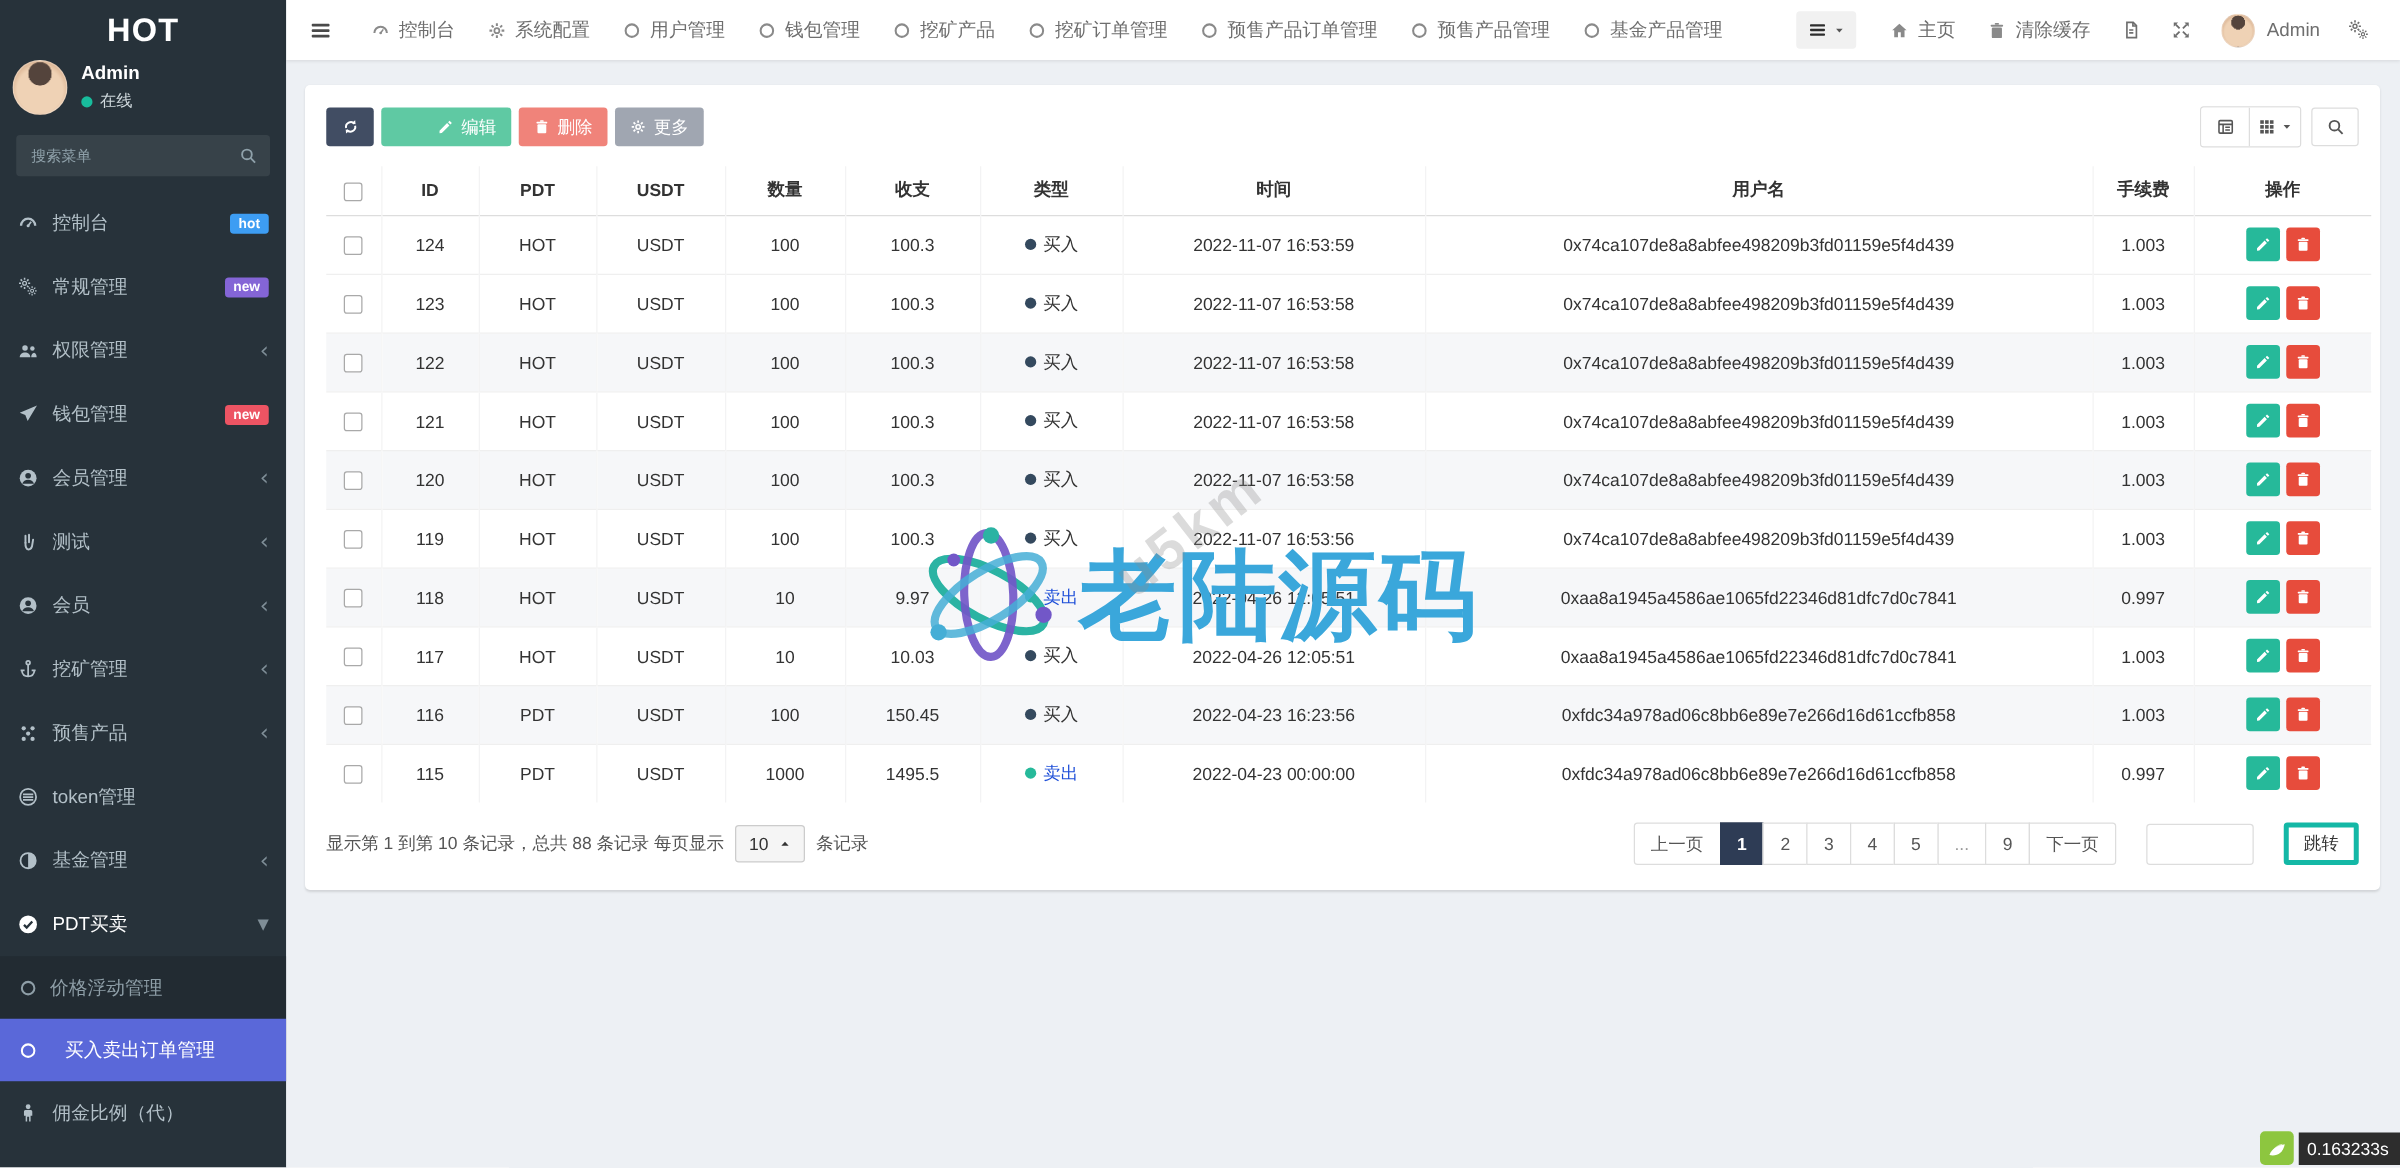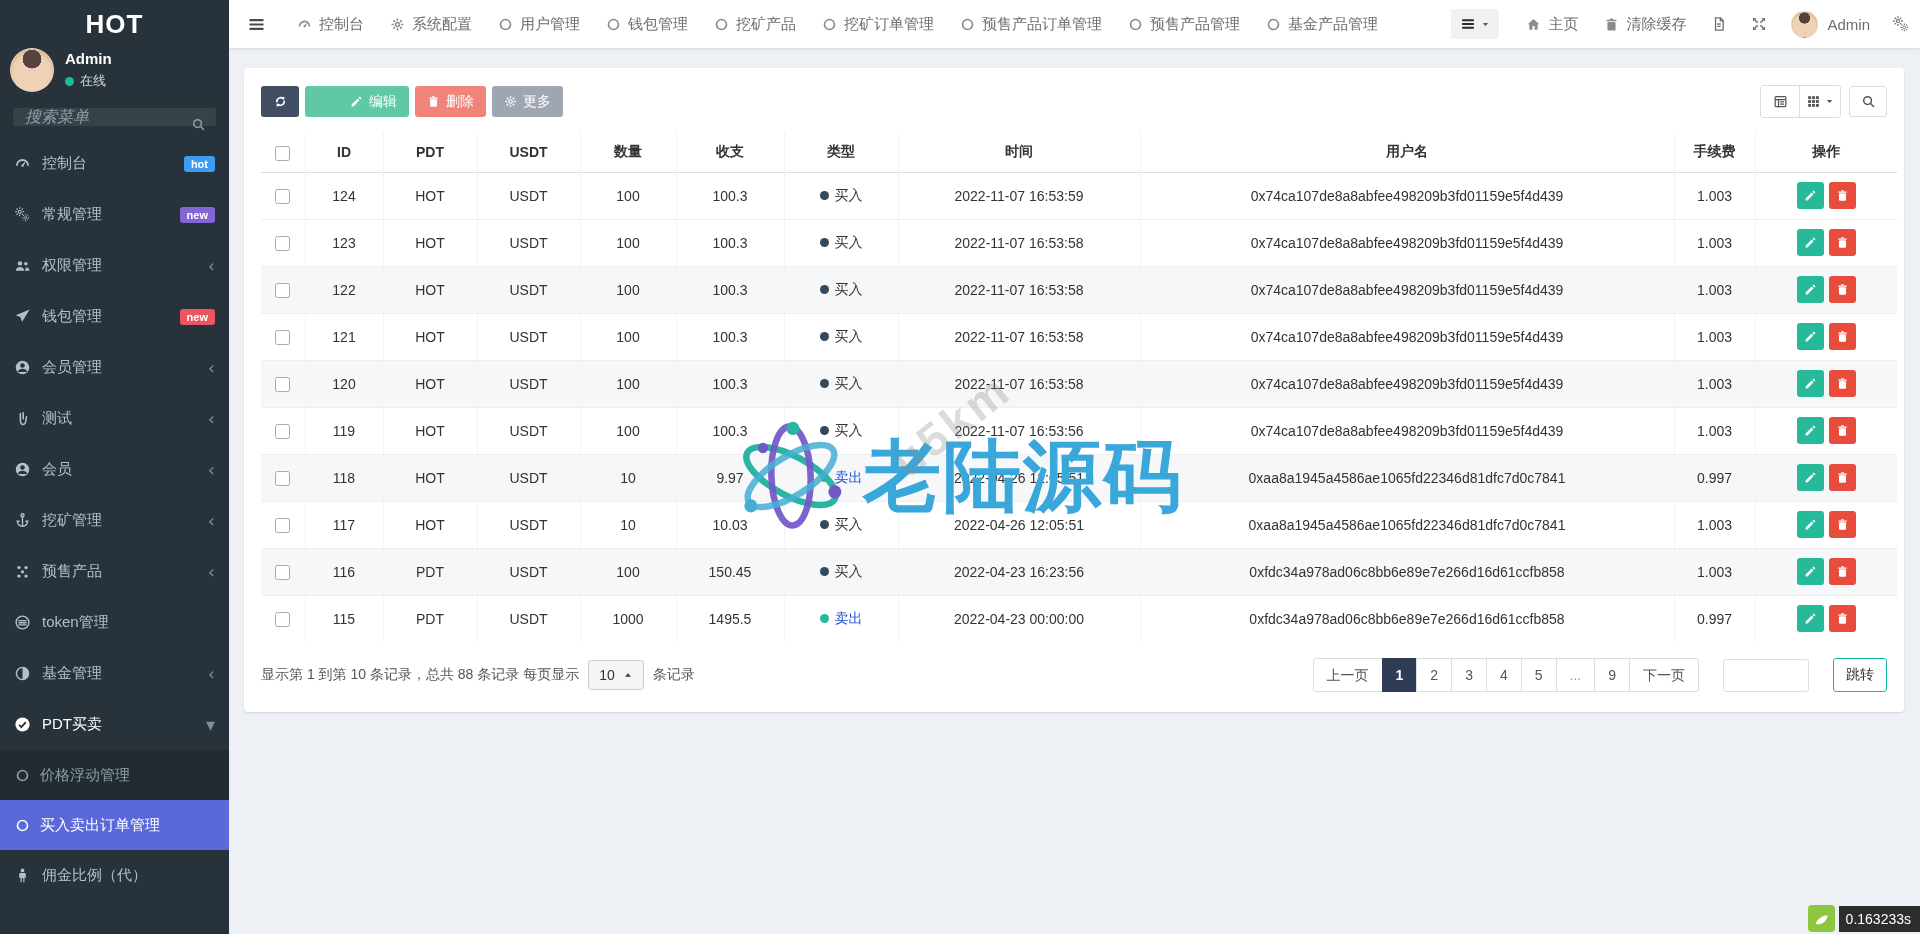--- a/index.html
+++ b/index.html
@@ -19,46 +19,46 @@
     background:
       radial-gradient(circle at 50% 24%, #54443c 0 24%, rgba(0,0,0,0) 25%),
       radial-gradient(circle at 50% 55%, #efd2b5 0 58%, #d9b291 76%, #b08257 100%);
     border:1px solid rgba(255,255,255,.25);
   }
   .avatar.big { width:44px; height:44px; }
   .u-name { font-weight:bold; color:#fff; font-size:15px; }
   .u-status { font-size:13px; color:#cfd8dc; display:flex; align-items:center; gap:6px; margin-top:5px; }
   .dot-online { width:9px; height:9px; border-radius:50%; background:#18bc9c; }
   .search-wrap { margin:4px 13px 12px; position:relative; }
-  .search-input { width:100%; height:18px; background:rgba(255,255,255,.08); border:0; border-radius:3px;
-    color:#cfd8dc; padding:0 32px 0 12px; font-size:16px; font-family:inherit; outline:none;font-style:italic; }
+  .search-input { width:100%; height:33px; background:rgba(255,255,255,.08); border:0; border-radius:3px;
+    color:#cfd8dc; padding:0 32px 0 12px; font-size:12px; font-family:inherit; outline:none; }
   .search-input::placeholder { color:#8fa1aa; }
   .search-ic { position:absolute; right:10px; top:9px; width:15px; height:15px; color:#8fa1aa; }
   .menu { flex:1; }
   .m-item { height:51px; display:flex; align-items:center; padding:0 14px; cursor:pointer; font-size:15px; }
   .ic { width:17px; height:17px; }
   .m-item .ic { margin-right:11px; flex-shrink:0; }
   .m-item.expanded { color:#fff; }
   .m-badge { margin-left:auto; font-size:11px; font-weight:bold; color:#fff; padding:2px 7px; border-radius:3px; }
   .m-chev { margin-left:auto; font-size:18px; color:#7f8e97; line-height:1; font-family:"DejaVu Sans",sans-serif; }
   .submenu { background:#222b32;font-family:Liberation Mono, monospace; }
   .s-item { height:50px; display:flex; align-items:center; padding:0 15px; font-size:15px; color:#8e9ea7; cursor:pointer; }
   .s-item .ic { width:15px; height:15px; margin-right:10px; }
-  .s-item.selected { background:#5a68d9; color:#fff; }
+  .s-item.selected { background:#5a68d9; color:#fff;gap:12px; }
 
   
   .main { flex:1; display:flex; flex-direction:column; min-width:0; }
   .navbar { height:48px; background:#fff; display:flex; align-items:center;
     box-shadow:0 1px 3px rgba(0,0,0,.1); position:relative; z-index:10; flex-shrink:0; }
   .nb-burger { padding:0 18px; color:#4a4a4a; cursor:pointer; }
   .nb-burger svg { width:19px; height:19px; }
   .nb-items { display:flex; align-items:center; height:100%; }
   .nb-link { display:flex; align-items:center; gap:7px; padding:0 13px; color:#6e6e6e; font-size:15px; height:100%; cursor:pointer; }
   .nb-link .ic { width:15px; height:15px; color:#8a8a8a; }
-  .nb-right { margin-left:auto; display:flex; align-items:center; }
+  .nb-right { margin-left:auto; display:flex; align-items:center; padding-right:14px; }
   .nb-menu-btn { background:#f1f1f1; border-radius:3px; padding:7px 9px; display:flex; align-items:center; gap:5px; margin-right:14px; cursor:pointer; color:#2d2d2d; }
   .nb-menu-btn svg { width:16px; height:16px; }
   .nb-menu-btn .caret { width:9px; height:9px; color:#555; }
   .nb-icon-btn { padding:0 12px; color:#6e6e6e; cursor:pointer; display:flex; align-items:center; }
   .nb-icon-btn svg { width:16px; height:16px; }
   .nb-user { display:flex; align-items:center; gap:9px; padding:0 12px; cursor:pointer; }
   .avatar.small { width:27px; height:27px; }
   .admin-label { font-size:15px; color:#6e6e6e; }
   .nb-gears { color:#6e6e6e; padding:0 10px; cursor:pointer; }
   .nb-gears svg { width:18px; height:18px; }
@@ -105,21 +105,21 @@
   .page-size { border:1px solid #ccc; background:#f5f5f5; border-radius:3px; padding:6px 10px; display:flex; align-items:center; gap:8px; color:#333; cursor:pointer; }
   .page-size svg { width:10px; height:10px; }
   .pager-right { margin-left:auto; display:flex; align-items:center; gap:24px; }
   .pg { display:flex; list-style:none; margin:0; padding:0; }
   .pg li { padding:0 13px; height:34px; line-height:32px; border:1px solid #ddd; background:#fff; color:#555; text-align:center; margin-left:-1px; cursor:pointer; font-size:14px; }
   .pg li:first-child { border-radius:3px 0 0 3px; margin-left:0; }
   .pg li:last-child { border-radius:0 3px 3px 0; }
   .pg li.active { background:#2e3c55; border-color:#2e3c55; color:#fff; font-weight:bold; }
   .pg li.dots { color:#999; }
   .jump-input { width:86px; height:33px; border:1px solid #ddd; border-radius:3px; background:#fff; outline:none; font-family:inherit; padding:0 8px; }
-  .btn-jump { height:34px; padding:0 12px; border:1px solid #14b8a6; background:#fff; border-radius:3px; color:#333; font-size:14px; cursor:pointer; font-family:inherit; }
+  .btn-jump { height:34px; padding:0 12px; border:4px solid #14b8a6; background:#fff; border-radius:3px; color:#333; font-size:14px; cursor:pointer; font-family:inherit; }
 
   .watermark { position:absolute; left:506px; top:372px; display:flex; align-items:center; gap:16px; pointer-events:none; z-index:6; }
   .wm-text { font-size:78px; font-weight:900; color:#3aa7db; letter-spacing:2px; white-space:nowrap; line-height:1; }
   .wm-sub { position:absolute; left:148px; top:-22px; font-size:46px; color:#8a8a8a; opacity:.3; transform:rotate(-38deg); font-weight:bold; letter-spacing:4px; }
 
   .timer { position:absolute; right:0; bottom:2px; display:flex; align-items:center; z-index:20; }
   .timer-ic { width:27px; height:27px; background:#8dc63f; border-radius:4px; display:flex; align-items:center; justify-content:center; margin-right:4px; }
   .timer-ic svg { width:19px; height:19px; }
   .timer-label { background:#2d2d2d; color:#fff; font-weight:normal; font-size:14px; padding:5px 9px 5px 7px; }
 </style>

